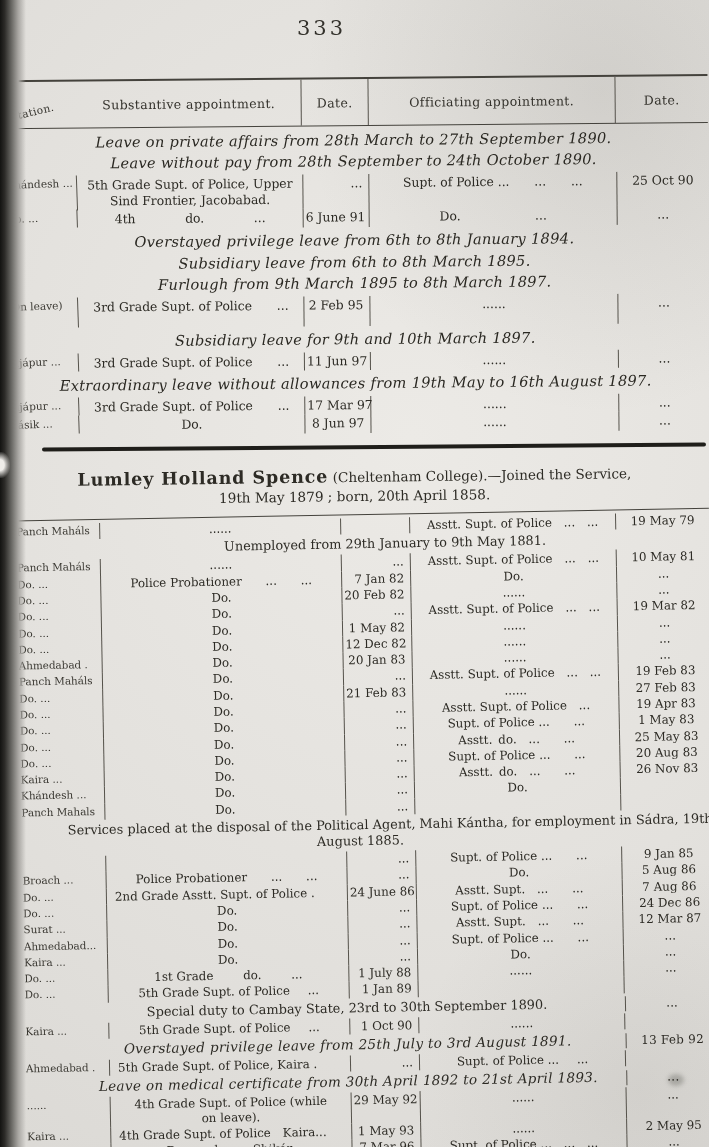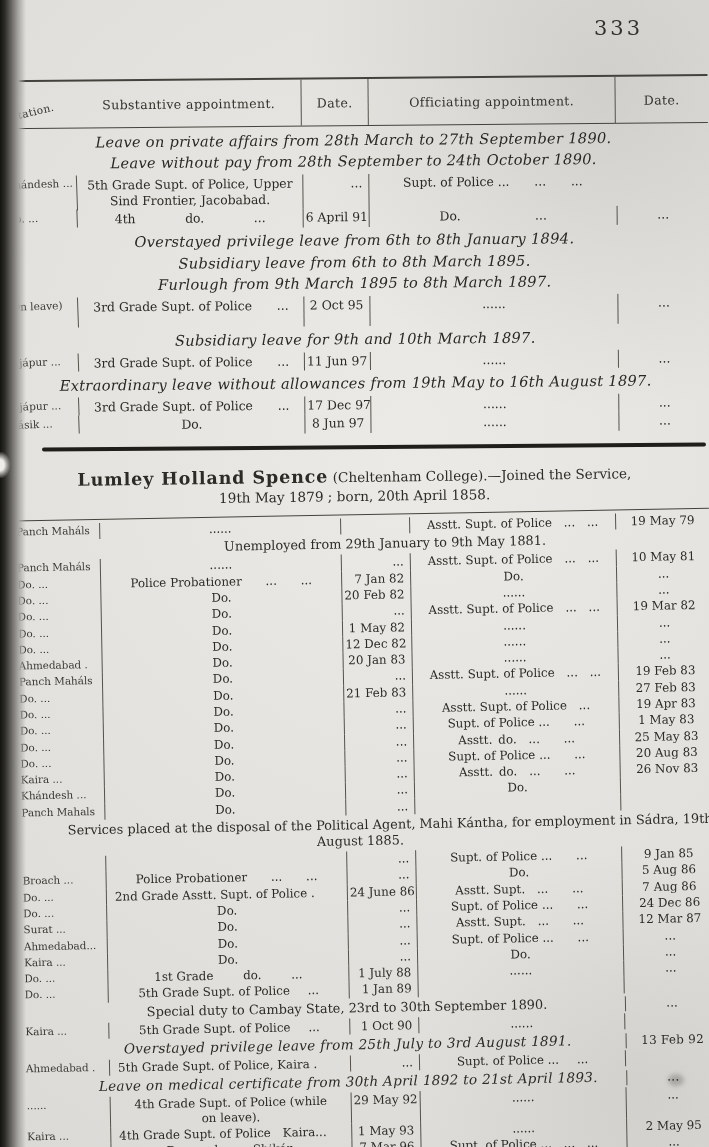--- a/index.html
+++ b/index.html
@@ -18,21 +18,21 @@
   .spine{
     position:absolute;left:0;top:0;bottom:0;width:26px;z-index:3;
     background:linear-gradient(90deg,#131311 0%,#2c2b28 18%,#6b6a66 45%,#a8a6a2 70%,rgba(224,223,219,0) 100%);
   }
   .spine-notch{
     position:absolute;left:0;top:452px;width:10px;height:26px;z-index:4;
     background:radial-gradient(ellipse at left,#efede9 30%,transparent 75%);
   }
   .page-number{
     position:absolute;top:16px;left:0;width:100%;box-sizing:border-box;padding-right:66px;
-    text-align:right;font-size:21px;letter-spacing:3px;color:#33312b;z-index:2;
+    text-align:center;font-size:21px;letter-spacing:3px;color:#33312b;z-index:2;
   }
   .content{position:absolute;inset:0;z-index:2;}
 
   
   .t1{margin-top:80px;transform:rotate(-0.5deg);transform-origin:30px 50%;}
   .t1-header{
     display:grid;grid-template-columns:78px 225px 67px 247px 92px;
     border-top:2px solid #44423c;border-bottom:1px solid #44423c;height:46px;
   }
   .hc{display:flex;align-items:center;justify-content:center;font-size:12.5px;letter-spacing:.4px;color:#34322c;}
@@ -96,51 +96,52 @@
       </div>
       <div class="t1-body">
           <div class="row note"><span class="note-text">Leave on private affairs from 28th March to 27th September 1890.</span></div>
           <div class="row note"><span class="note-text">Leave without pay from 28th September to 24th October 1890.</span></div>
           <div class="row entry">
             <span class="c station">Khándesh ...</span>
             <span class="c sub">5th Grade Supt. of Police, Upper
 Sind Frontier, Jacobabad.</span>
             <span class="c date">...</span>
             <span class="c off">Supt. of Police ...  ...  ...</span>
+            <span class="c date2">25 Oct 90</span>
           </div>
           <div class="row entry">
             <span class="c station">Do. ...</span>
             <span class="c sub">4th    do.    ...</span>
-            <span class="c date">6 April 91</span>
+            <span class="c date">6 June 91</span>
             <span class="c off">Do.      ...</span>
             <span class="c date2">...</span>
           </div>
           <div class="row note"><span class="note-text">Overstayed privilege leave from 6th to 8th January 1894.</span></div>
           <div class="row note"><span class="note-text">Subsidiary leave from 6th to 8th March 1895.</span></div>
           <div class="row note"><span class="note-text">Furlough from 9th March 1895 to 8th March 1897.</span></div>
           <div class="row entry">
             <span class="c station">(On leave) ...</span>
             <span class="c sub">3rd Grade Supt. of Police  ...</span>
-            <span class="c date">2 Oct 95</span>
+            <span class="c date">2 Feb 95</span>
             <span class="c off">......</span>
             <span class="c date2">...</span>
           </div>
           <div class="row note"><span class="note-text">Subsidiary leave for 9th and 10th March 1897.</span></div>
           <div class="row entry">
             <span class="c station">Bijápur ...</span>
             <span class="c sub">3rd Grade Supt. of Police  ...</span>
             <span class="c date">11 Jun 97</span>
             <span class="c off">......</span>
             <span class="c date2">...</span>
           </div>
           <div class="row note"><span class="note-text">Extraordinary leave without allowances from 19th May to 16th August 1897.</span></div>
           <div class="row entry">
             <span class="c station">Bijápur ...</span>
             <span class="c sub">3rd Grade Supt. of Police  ...</span>
-            <span class="c date">17 Dec 97</span>
+            <span class="c date">17 Mar 97</span>
             <span class="c off">......</span>
             <span class="c date2">...</span>
           </div>
           <div class="row entry">
             <span class="c station">Násik ...</span>
             <span class="c sub">Do.</span>
             <span class="c date">8 Jun 97</span>
             <span class="c off">......</span>
             <span class="c date2">...</span>
           </div>

